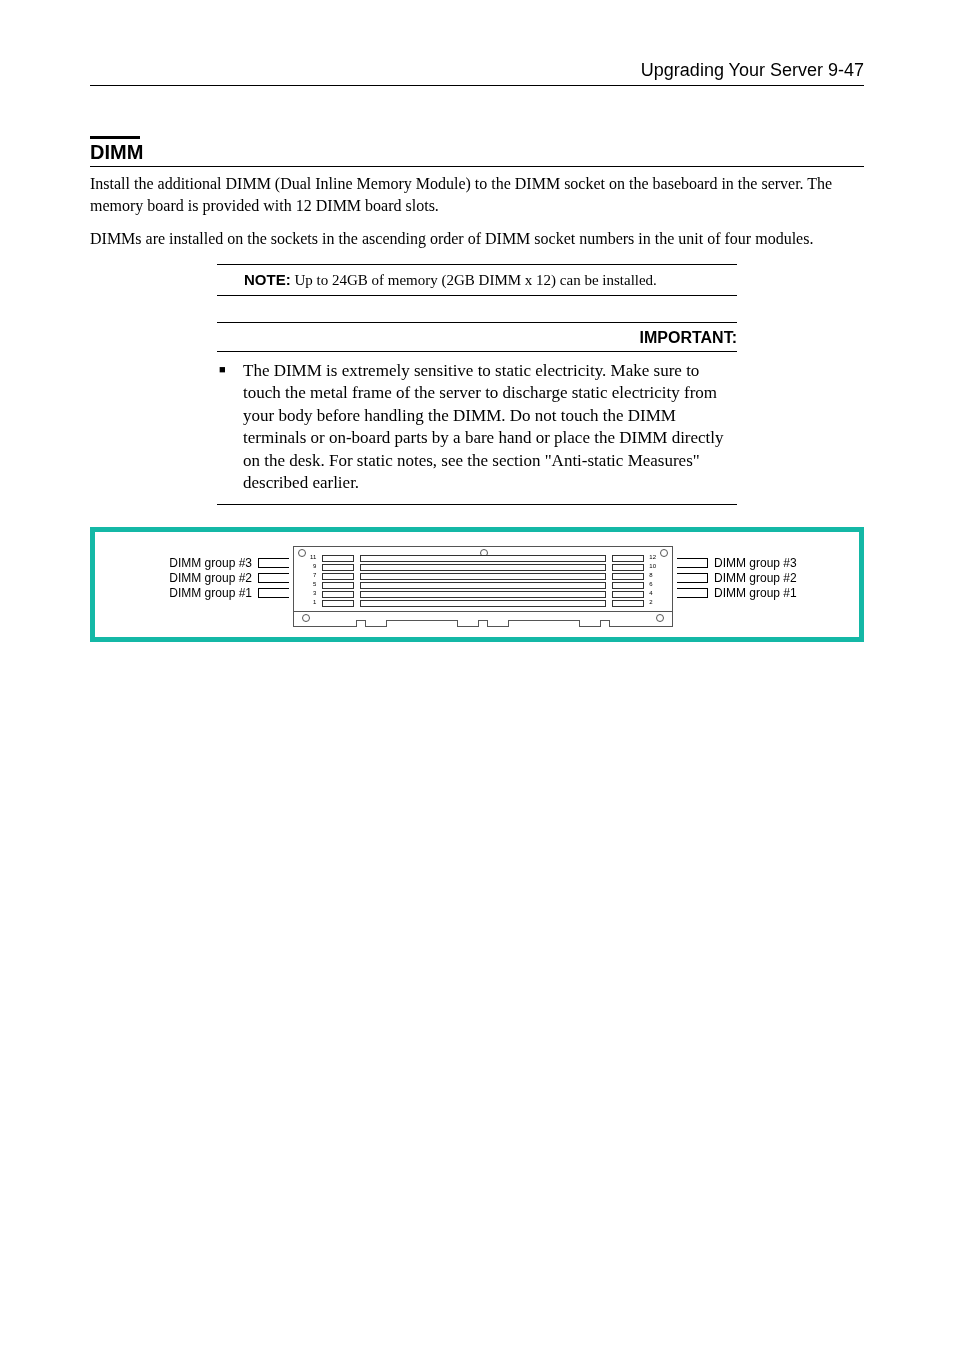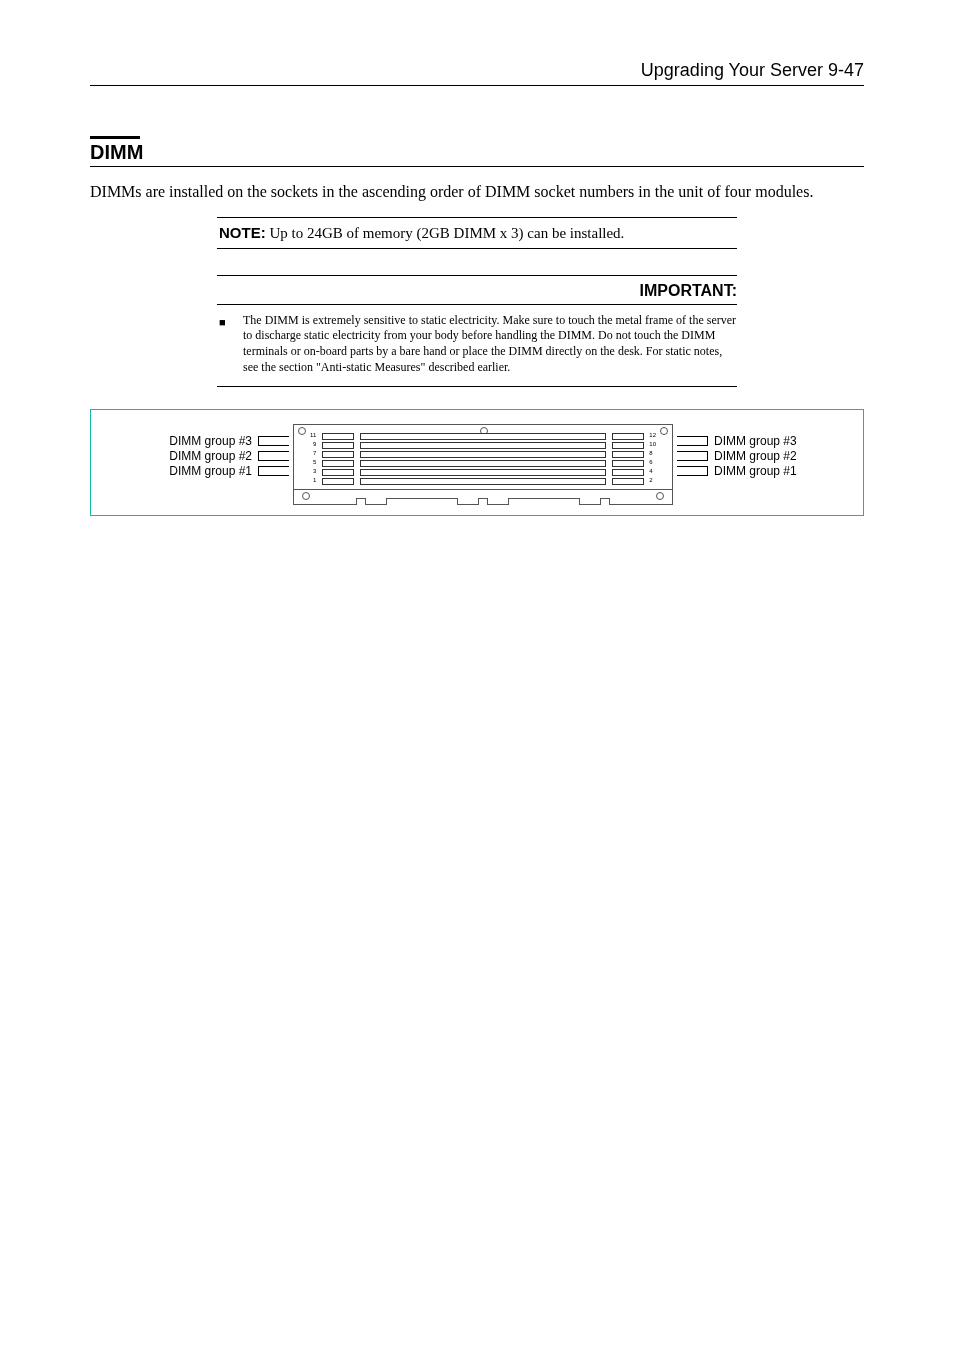--- a/index.html
+++ b/index.html
@@ -25,21 +25,21 @@
     margin: 0 0 50px 0;
   }
   .section-top-rule {
     border: none;
     border-top: 3px solid #000;
     width: 50px;
     margin: 0 0 2px 0;
   }
   .section-title-wrap {
     border-bottom: 1.5px solid #000;
-    margin-bottom: 14px;
+    margin-bottom: 6px;
     padding-bottom: 2px;
   }
   .section-title {
     font-family: Arial, Helvetica, sans-serif;
     font-weight: bold;
     font-size: 20px;
   }
   p.body {
     font-size: 16px;
     line-height: 1.35;
@@ -55,20 +55,21 @@
     border-top: 1px solid #000;
     margin: 0;
   }
   .note-text {
     font-size: 15px;
     padding: 6px 2px;
   }
   .note-label {
     font-family: Arial, Helvetica, sans-serif;
     font-weight: bold;
+    margin-left: 25px;
   }
   .important-block {
     margin: 0 auto 22px auto;
     width: 520px;
   }
   .important-title {
     font-family: Arial, Helvetica, sans-serif;
     font-weight: bold;
     font-size: 16px;
     padding: 6px 0 4px 0;
@@ -80,33 +81,33 @@
     margin: 0;
   }
   ul.imp-list {
     list-style: none;
     padding: 0;
     margin: 8px 0 0 0;
   }
   ul.imp-list li {
     position: relative;
     padding-left: 26px;
-    font-size: 12px;
+    font-size: 17px;
     line-height: 1.32;
     margin-bottom: 10px;
   }
   ul.imp-list li::before {
     content: "■";
     position: absolute;
     left: 2px;
     top: 2px;
     font-size: 11px;
   }
   .diagram-box {
-    border: 1px solid #14b8a6;
+    border: 5px solid #14b8a6;
     padding: 14px 10px 10px 22px;
     font-family: Arial, Helvetica, sans-serif;
     font-size: 12px;
   }
   .diagram-inner {
     display: flex;
     align-items: flex-start;
     justify-content: center;
     gap: 4px;
   }
@@ -223,26 +224,27 @@
 <div class="page">
 
   <div class="header-line">Upgrading Your Server   9-47</div>
   <hr class="header-rule">
 
   <hr class="section-top-rule">
   <div class="section-title-wrap">
     <span class="section-title">DIMM</span>
   </div>
 
+  <p class="body">Install the additional DIMM (Dual Inline Memory Module) to the DIMM socket on the baseboard in the server. The memory board is provided with 12 DIMM board slots.</p>
   <p class="body">DIMMs are installed on the sockets in the ascending order of DIMM socket numbers in the unit of four modules.</p>
 
   <div class="note-block">
     <hr class="note-rule">
     <div class="note-text">
-      <span class="note-label">NOTE:</span><span> Up to 24GB of memory (2GB DIMM x 3) can be installed.</span>
+      <span class="note-label">NOTE:</span><span> Up to 24GB of memory (2GB DIMM x 12) can be installed.</span>
     </div>
     <hr class="note-rule">
   </div>
 
   <div class="important-block">
     <hr class="imp-rule">
     <div class="important-title">IMPORTANT:</div>
     <hr class="imp-rule">
     <ul class="imp-list">
       <li>The DIMM is extremely sensitive to static electricity. Make sure to touch the metal frame of the server to discharge static electricity from your body before handling the DIMM. Do not touch the DIMM terminals or on-board parts by a bare hand or place the DIMM directly on the desk. For static notes, see the section "Anti-static Measures" described earlier.</li>

